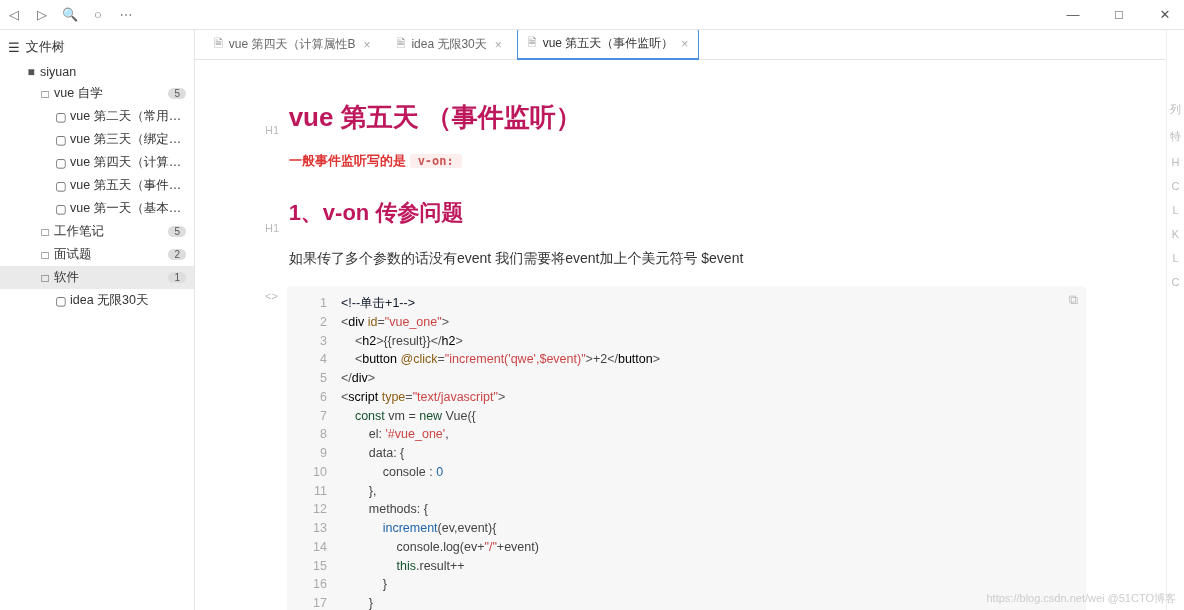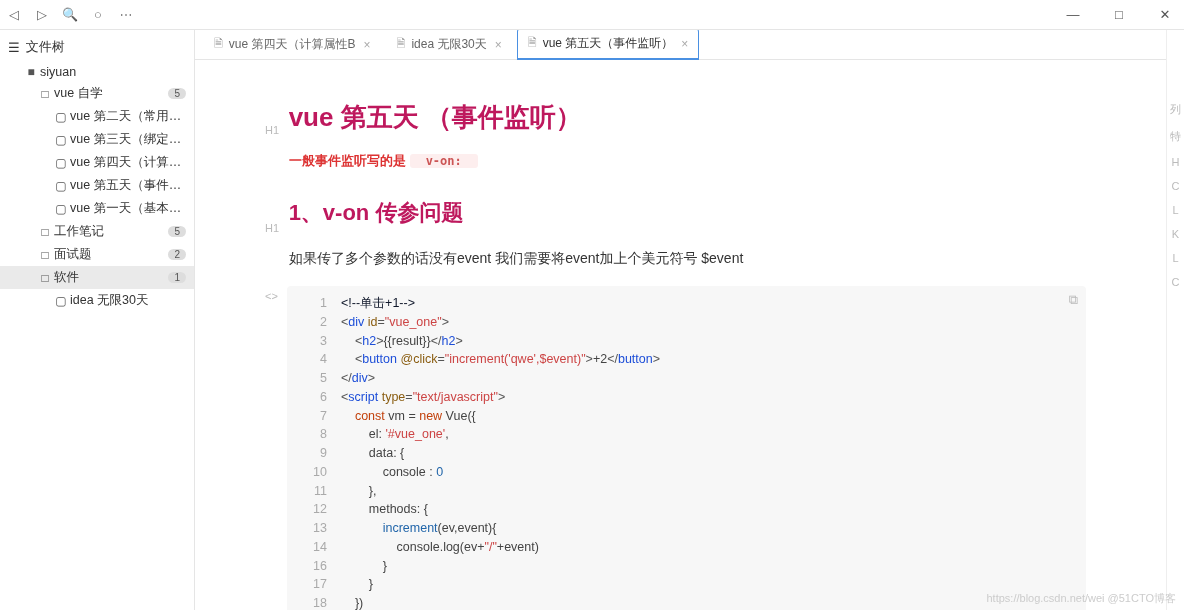--- a/index.html
+++ b/index.html
@@ -25,29 +25,29 @@
   .tabs{height:30px;display:flex;align-items:flex-end;border-bottom:1px solid #e5e5e5;padding-left:8px;gap:4px}
   .tab{display:flex;align-items:center;gap:6px;padding:5px 10px;border:1px solid transparent;border-bottom:none;font-size:12px;color:#666;cursor:pointer;border-radius:4px 4px 0 0}
   .tab.active{border-color:#4a90e2;color:#333;border-bottom:2px solid #4a90e2;margin-bottom:-1px;background:#fff}
   .tab .ico{font-size:11px;color:#888}
   .tab .close{font-size:12px;color:#aaa;margin-left:2px}
   .doc{flex:1;overflow:auto;padding:40px 80px 20px 70px}
   .h1block{margin-bottom:16px}
   .gutter-h1{display:inline-block;width:20px;color:#bbb;font-size:11px;vertical-align:top;margin-top:24px}
   .h1{display:inline-block;font-size:26px;font-weight:700;color:#be185d}
   .sub-red{color:#d33;font-size:13px;font-weight:600;margin-left:24px;margin-bottom:28px}
-  .inline-code{font-family:Consolas,monospace;background:#fdeeee;padding:0 16px;border-radius:3px;font-size:12px;color:#c55}
+  .inline-code{font-family:Consolas,monospace;background:#fdeeee;padding:0 8px;border-radius:3px;font-size:12px;color:#c55}
   .para{font-size:14px;margin:14px 0 18px 24px}
   .codeblock{position:relative;margin-left:0}
   .code-gutter{position:absolute;left:0;top:4px;color:#bbb;font-size:11px}
   .code-copy{position:absolute;right:8px;top:6px;color:#bbb;cursor:pointer}
   .code{margin-left:22px;background:#f7f7f7;border-radius:4px;padding:8px 12px;font-family:Consolas,Monaco,monospace;font-size:12.5px;line-height:1.5;color:#444;overflow-x:auto}
   .ln{display:flex}
   .lnum{width:28px;text-align:right;color:#aaa;flex-shrink:0;margin-right:14px;user-select:none}
-  .h-comment{color:#0f172a}.h-tag{color:#1d4ed8}.h-attr{color:#8a5d11}.h-str{color:#c44}.h-kw{color:#c2410c}.h-num{color:#26a}.h-fn{color:#26a}.h-punct{color:#555}.indent{white-space:pre}
+  .h-comment{color:#0f172a}.h-tag{color:#000000}.h-attr{color:#8a5d11}.h-str{color:#c44}.h-kw{color:#14532d}.h-num{color:#26a}.h-fn{color:#26a}.h-punct{color:#555}.indent{white-space:pre}
   .rail{width:18px;border-left:1px solid #eee;padding-top:60px;color:#bbb;font-size:11px;text-align:center}
   .rail span{display:block;margin:12px 0;writing-mode:horizontal-tb}
   .wm{position:absolute;right:8px;bottom:4px;font-size:11px;color:#ccc}
 </style>
 </head>
 <body>
 
 <div class="titlebar">
   <div class="tb-left">
     <span class="tb-icon">◁</span>
@@ -216,20 +216,24 @@
               <span class="lnum">12</span>
               <span><span class="indent">        </span><span>methods: {</span></span>
             </div>
             <div class="ln">
               <span class="lnum">13</span>
               <span><span class="indent">            </span><span class="h-fn">increment</span><span>(ev,event){</span></span>
             </div>
             <div class="ln">
               <span class="lnum">14</span>
               <span><span class="indent">                </span><span>console.log(ev+</span><span class="h-str">"/"</span><span>+event)</span></span>
+            </div>
+            <div class="ln">
+              <span class="lnum">15</span>
+              <span><span class="indent">                </span><span class="h-kw">this</span><span>.result++</span></span>
             </div>
             <div class="ln">
               <span class="lnum">16</span>
               <span><span class="indent">            </span><span>}</span></span>
             </div>
             <div class="ln">
               <span class="lnum">17</span>
               <span><span class="indent">        </span><span>}</span></span>
             </div>
             <div class="ln">

